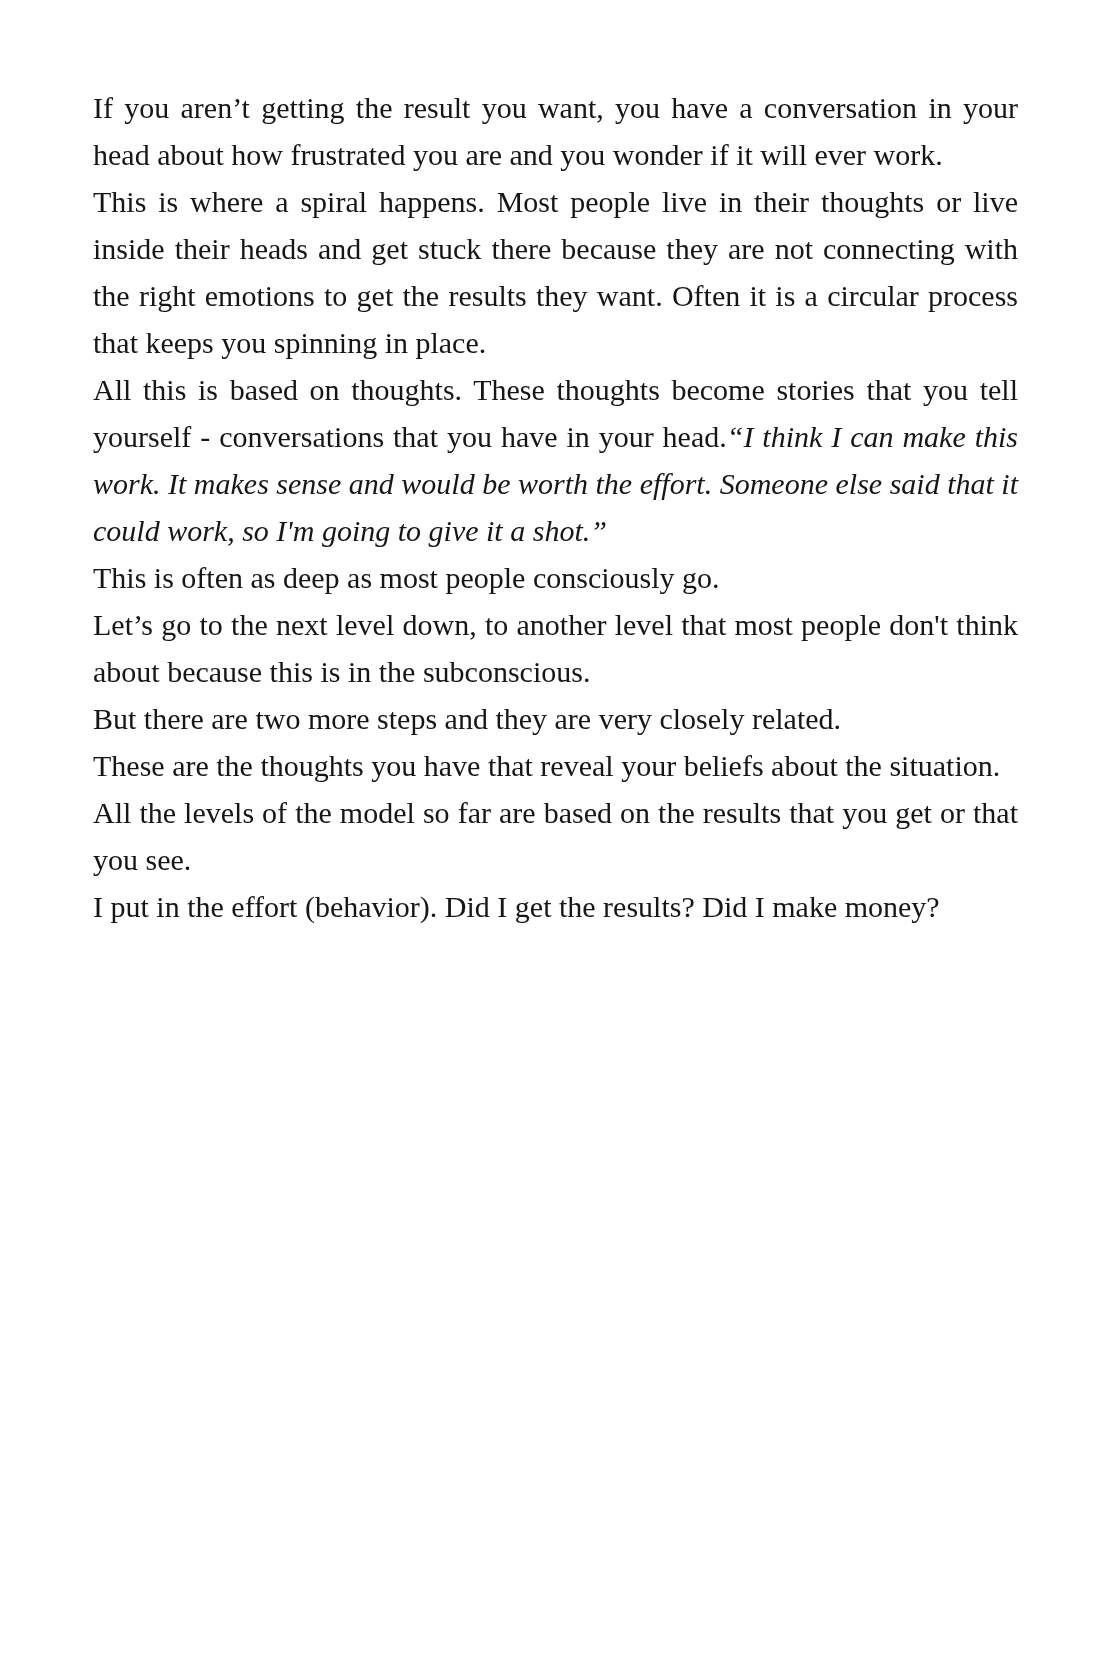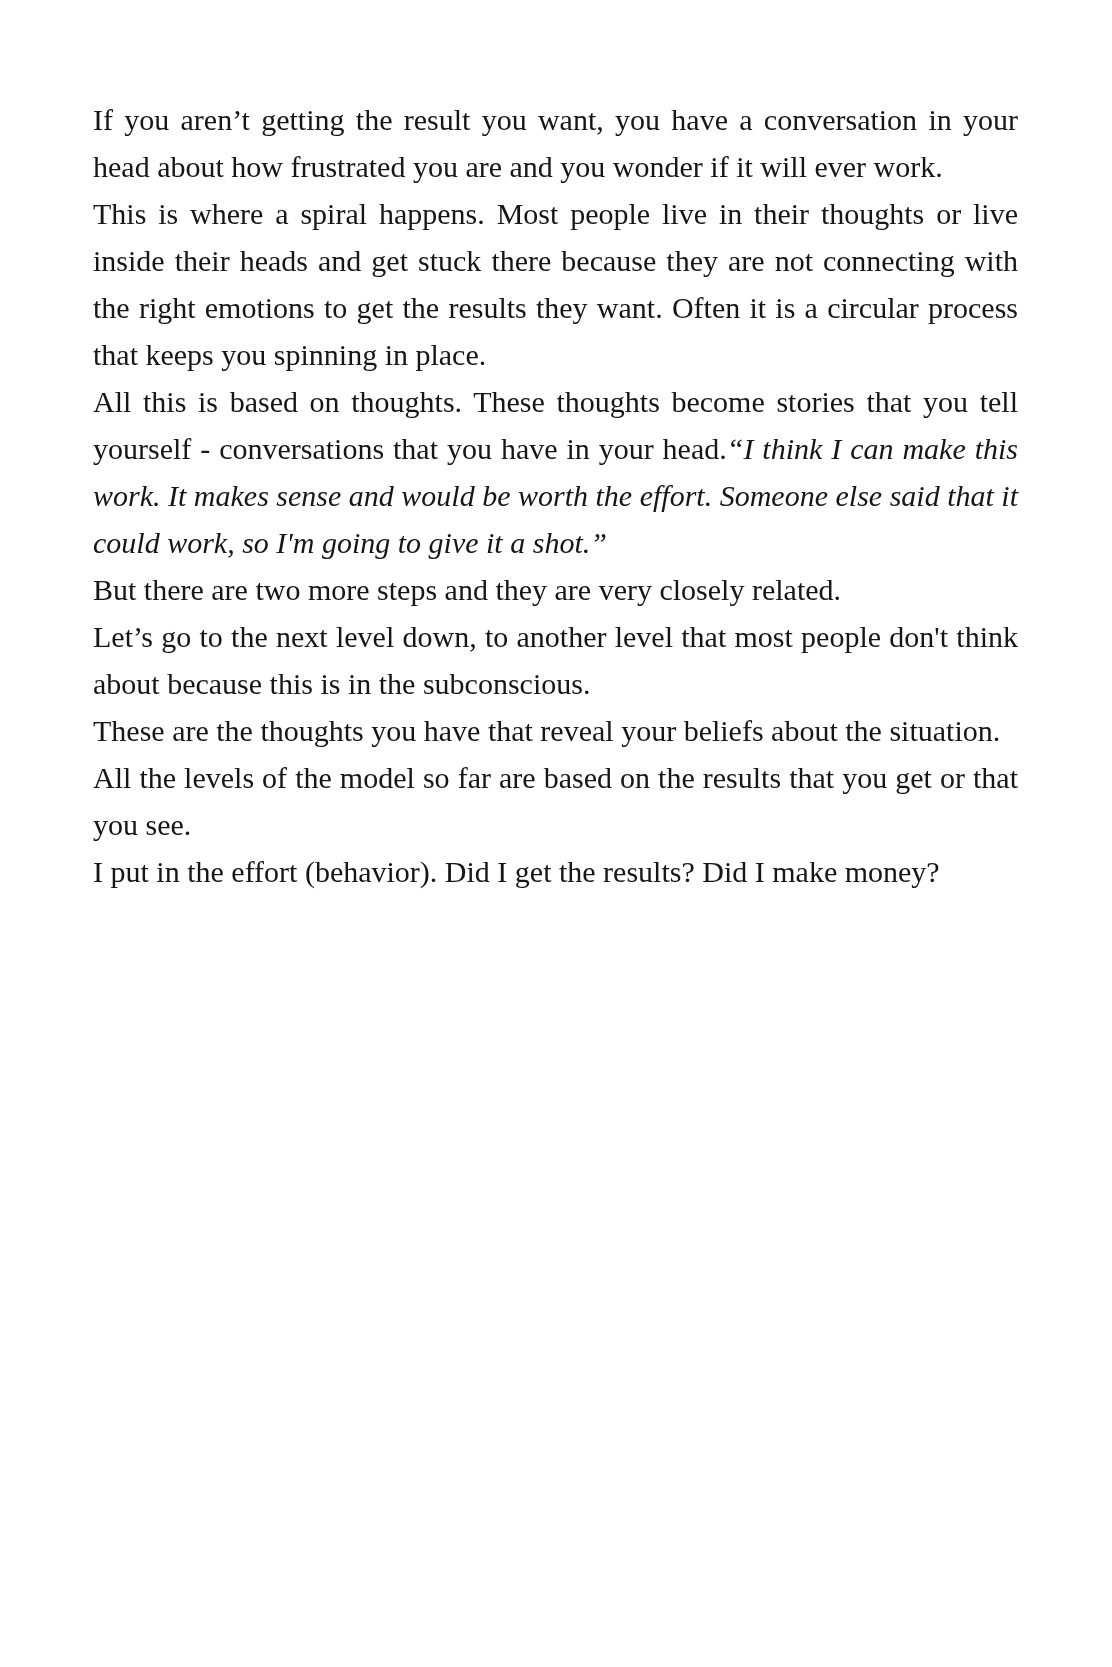--- a/index.html
+++ b/index.html
@@ -21,37 +21,37 @@
   .text-column {
     position: absolute;
     left: 93px;
     top: 84px;
     width: 925px;
     font-family: "Liberation Serif", serif;
     font-size: 30px;
     line-height: 47px;
     color: #161616;
     text-align: justify;
-    margin-top: 12px;
   }
   .text-column p {
     margin: 0;
     padding: 0;
   }
   .seg-italic {
     font-style: italic;
   }
 </style>
 </head>
 <body>
 
 <div class="page">
   <div class="text-column">
       <p><span>If you aren’t getting the result you want, you have a conversation in your head about how frustrated you are and you wonder if it will ever work.</span></p>
       <p><span>This is where a spiral happens. Most people live in their thoughts or live inside their heads and get stuck there because they are not connecting with the right emotions to get the results they want. Often it is a circular process that keeps you spinning in place.</span></p>
       <p><span>All this is based on thoughts. These thoughts become stories that you tell yourself - conversations that you have in your head.</span><span class="seg-italic">“I think I can make this work. It makes sense and would be worth the effort. Someone else said that it could work, so I'm going to give it a shot.”</span></p>
+      <p><span>This is often as deep as most people consciously go.</span></p>
+      <p><span>Let’s go to the next level down, to another level that most people don't think about because this is in the subconscious.</span></p>
       <p><span>But there are two more steps and they are very closely related.</span></p>
-      <p><span>Let’s go to the next level down, to another level that most people don't think about because this is in the subconscious.</span></p>
       <p><span>These are the thoughts you have that reveal your beliefs about the situation.</span></p>
       <p><span>All the levels of the model so far are based on the results that you get or that you see.</span></p>
       <p><span>I put in the effort (behavior). Did I get the results? Did I make money?</span></p>
     </div>
 </div>
 
 </body></html>

